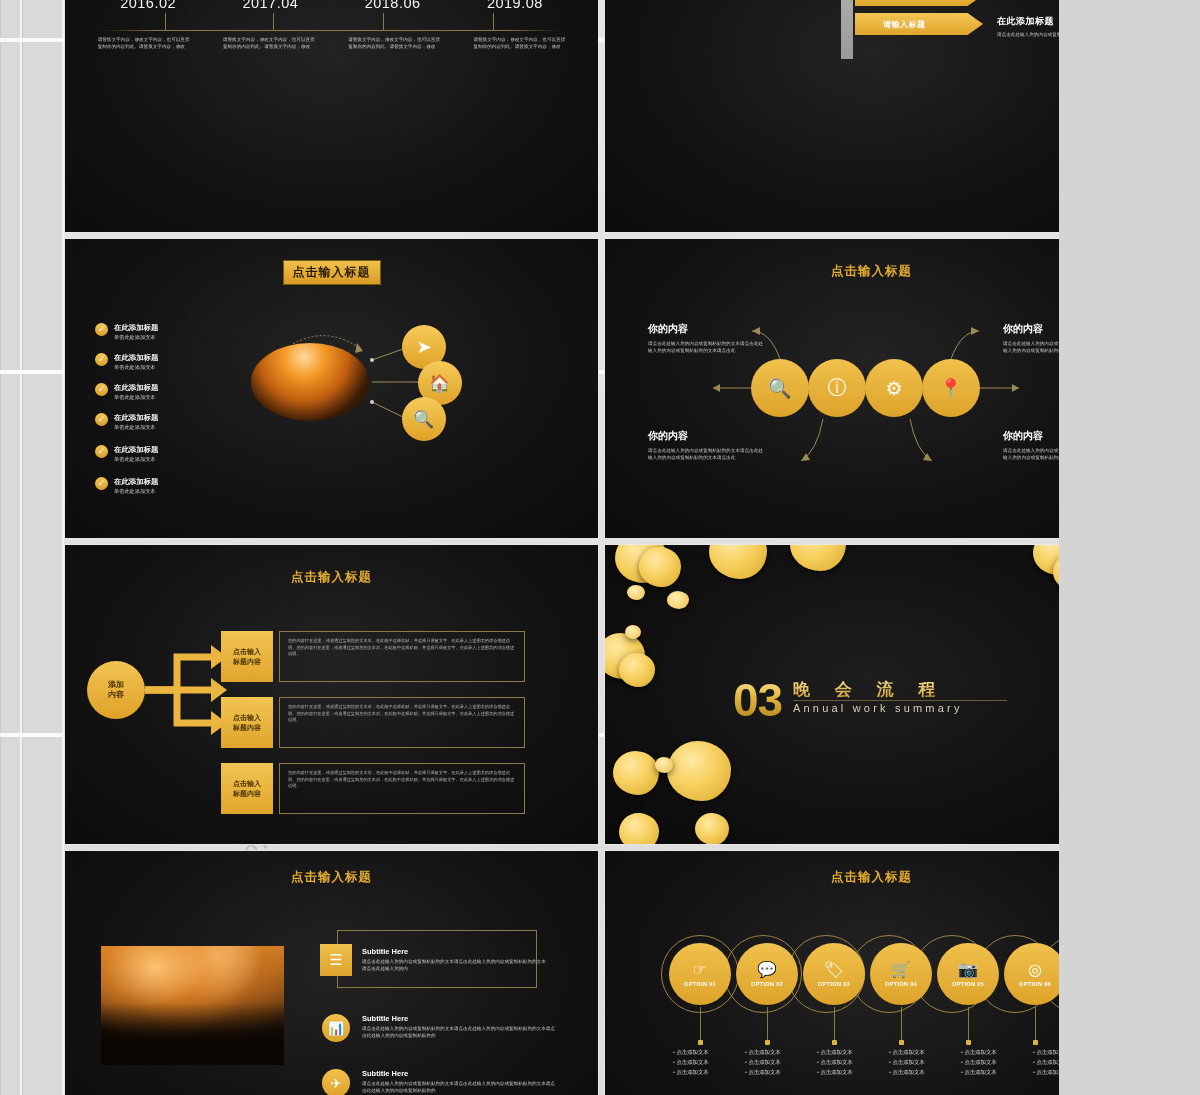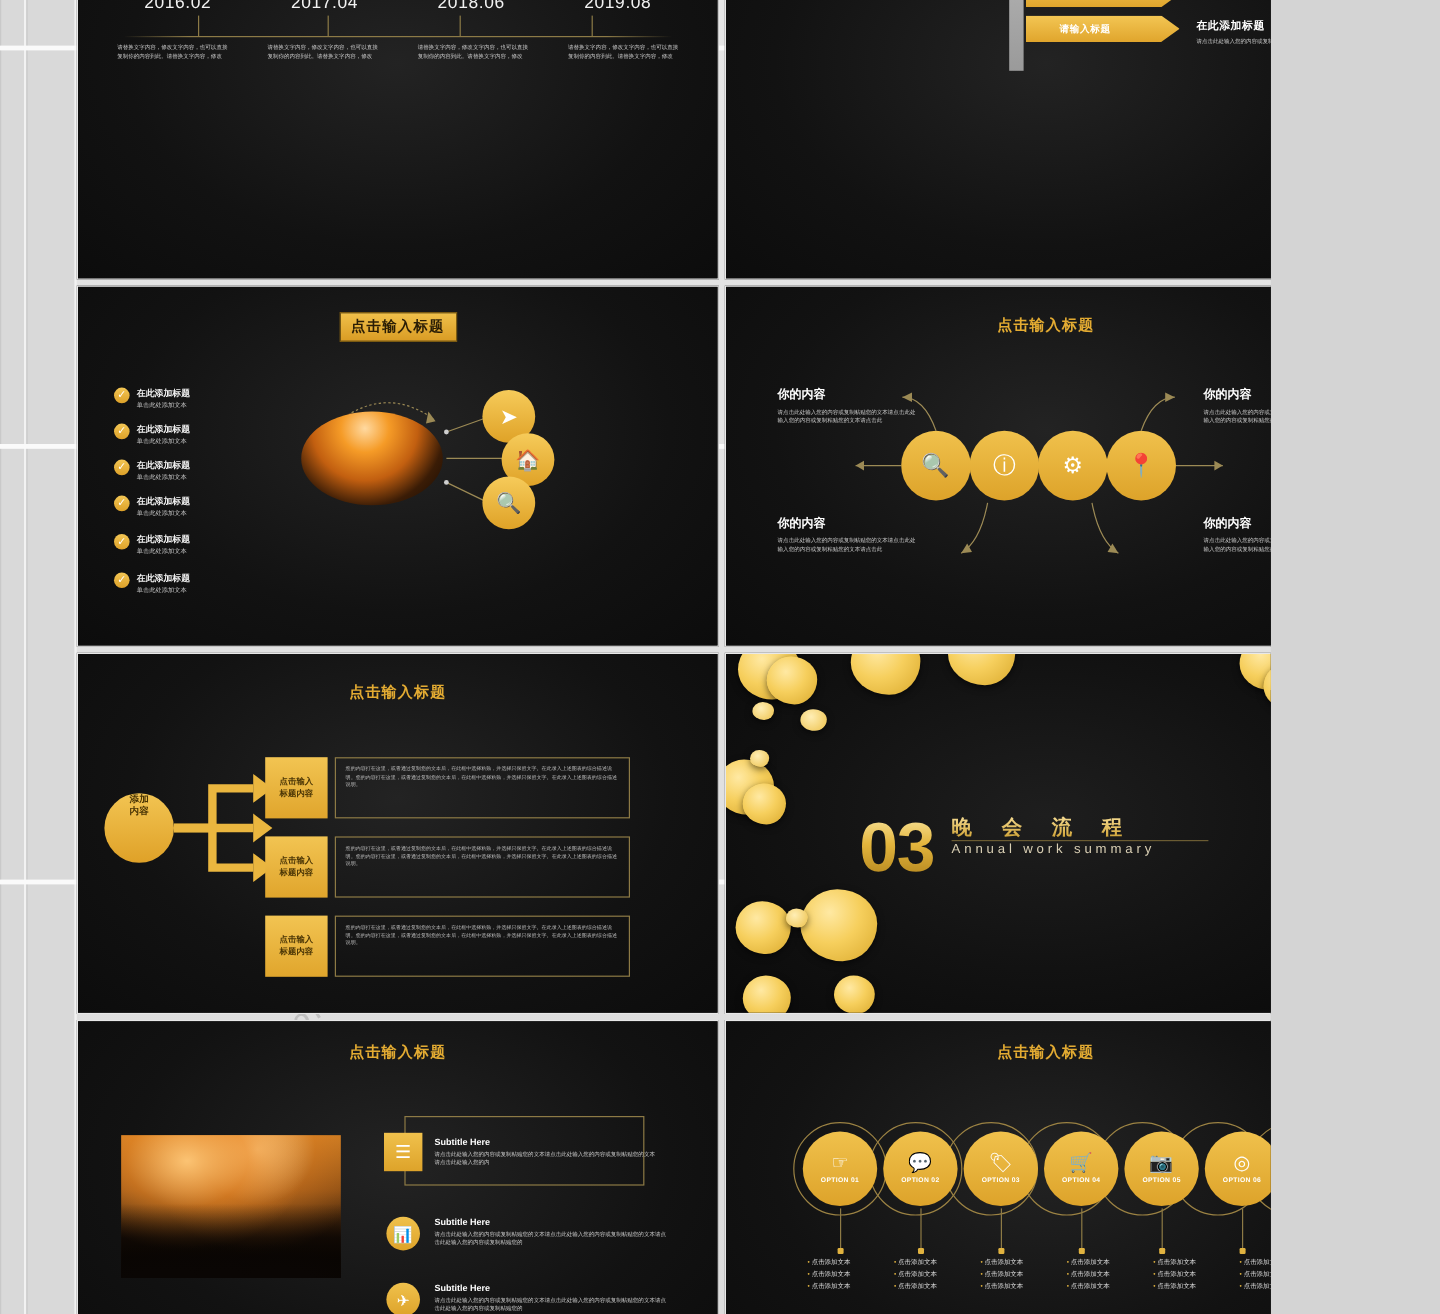--- a/index.html
+++ b/index.html
@@ -77,35 +77,35 @@
   
   .s4c{ position:absolute; top:120px; width:58px; height:58px; border-radius:50%;
         background:linear-gradient(180deg,#f0c14c,#dda32a);
         display:flex; align-items:center; justify-content:center; color:#fff; font-size:19px; }
   .s4t{ position:absolute; width:115px; }
   .s4t h4{ color:#fff; font-size:10px; font-weight:bold; margin-bottom:4px; }
 
   
   .s5circ{ position:absolute; left:22px; top:116px; width:58px; height:58px;
            border-radius:50%; background:linear-gradient(180deg,#f2c452,#dfa128);
-           display:flex; flex-direction:column; align-items:center; justify-content:flex-start;
+           display:flex; flex-direction:column; align-items:center; justify-content:center;
            color:#4a3505; font-size:8px; font-weight:bold; line-height:1.3; }
   .s5box{ position:absolute; left:156px; width:52px; height:51px;
           background:linear-gradient(180deg,#f2c452,#e0a52c);
           display:flex; flex-direction:column; align-items:center; justify-content:center;
           color:#4a3505; font-size:7px; font-weight:bold; line-height:1.4; text-align:center;}
   .s5txt{ position:absolute; left:214px; width:246px; height:51px;
           border:1px solid #8d7a45; padding:6px 8px; }
 
   
   .fl{ position:absolute; border-radius:48% 52% 45% 55%/50% 48% 52% 50%;
        background:radial-gradient(circle at 38% 32%,#ffe9a3 0%,#f6cf5d 45%,#d9a82b 100%);
        box-shadow:0 2px 6px rgba(0,0,0,.55); }
   .fl.s{ background:radial-gradient(circle at 40% 35%,#ffeeb5,#edc14a); }
-  .num03{ position:absolute; left:111px; top:128px; font-size:58px; font-weight:bold;
+  .num03{ position:absolute; left:128px; top:128px; font-size:46px; font-weight:bold;
           letter-spacing:-1px;
           background:linear-gradient(180deg,#fff0b4 0%,#e3b53d 45%,#a87a16 100%);
           -webkit-background-clip:text; background-clip:text; color:transparent; }
   .t03{ position:absolute; left:188px; top:133px; font-size:17px; letter-spacing:10px;
         background:linear-gradient(180deg,#fbe39e,#c99a28);
         -webkit-background-clip:text; background-clip:text; color:transparent; font-weight:bold;}
   .t03s{ position:absolute; left:188px; top:157px; font-size:11px; letter-spacing:3.2px;
          color:#d9cfb4; }
   .t03line{ position:absolute; left:188px; top:155px; width:214px; height:1px; background:#6b5c33; }
 

